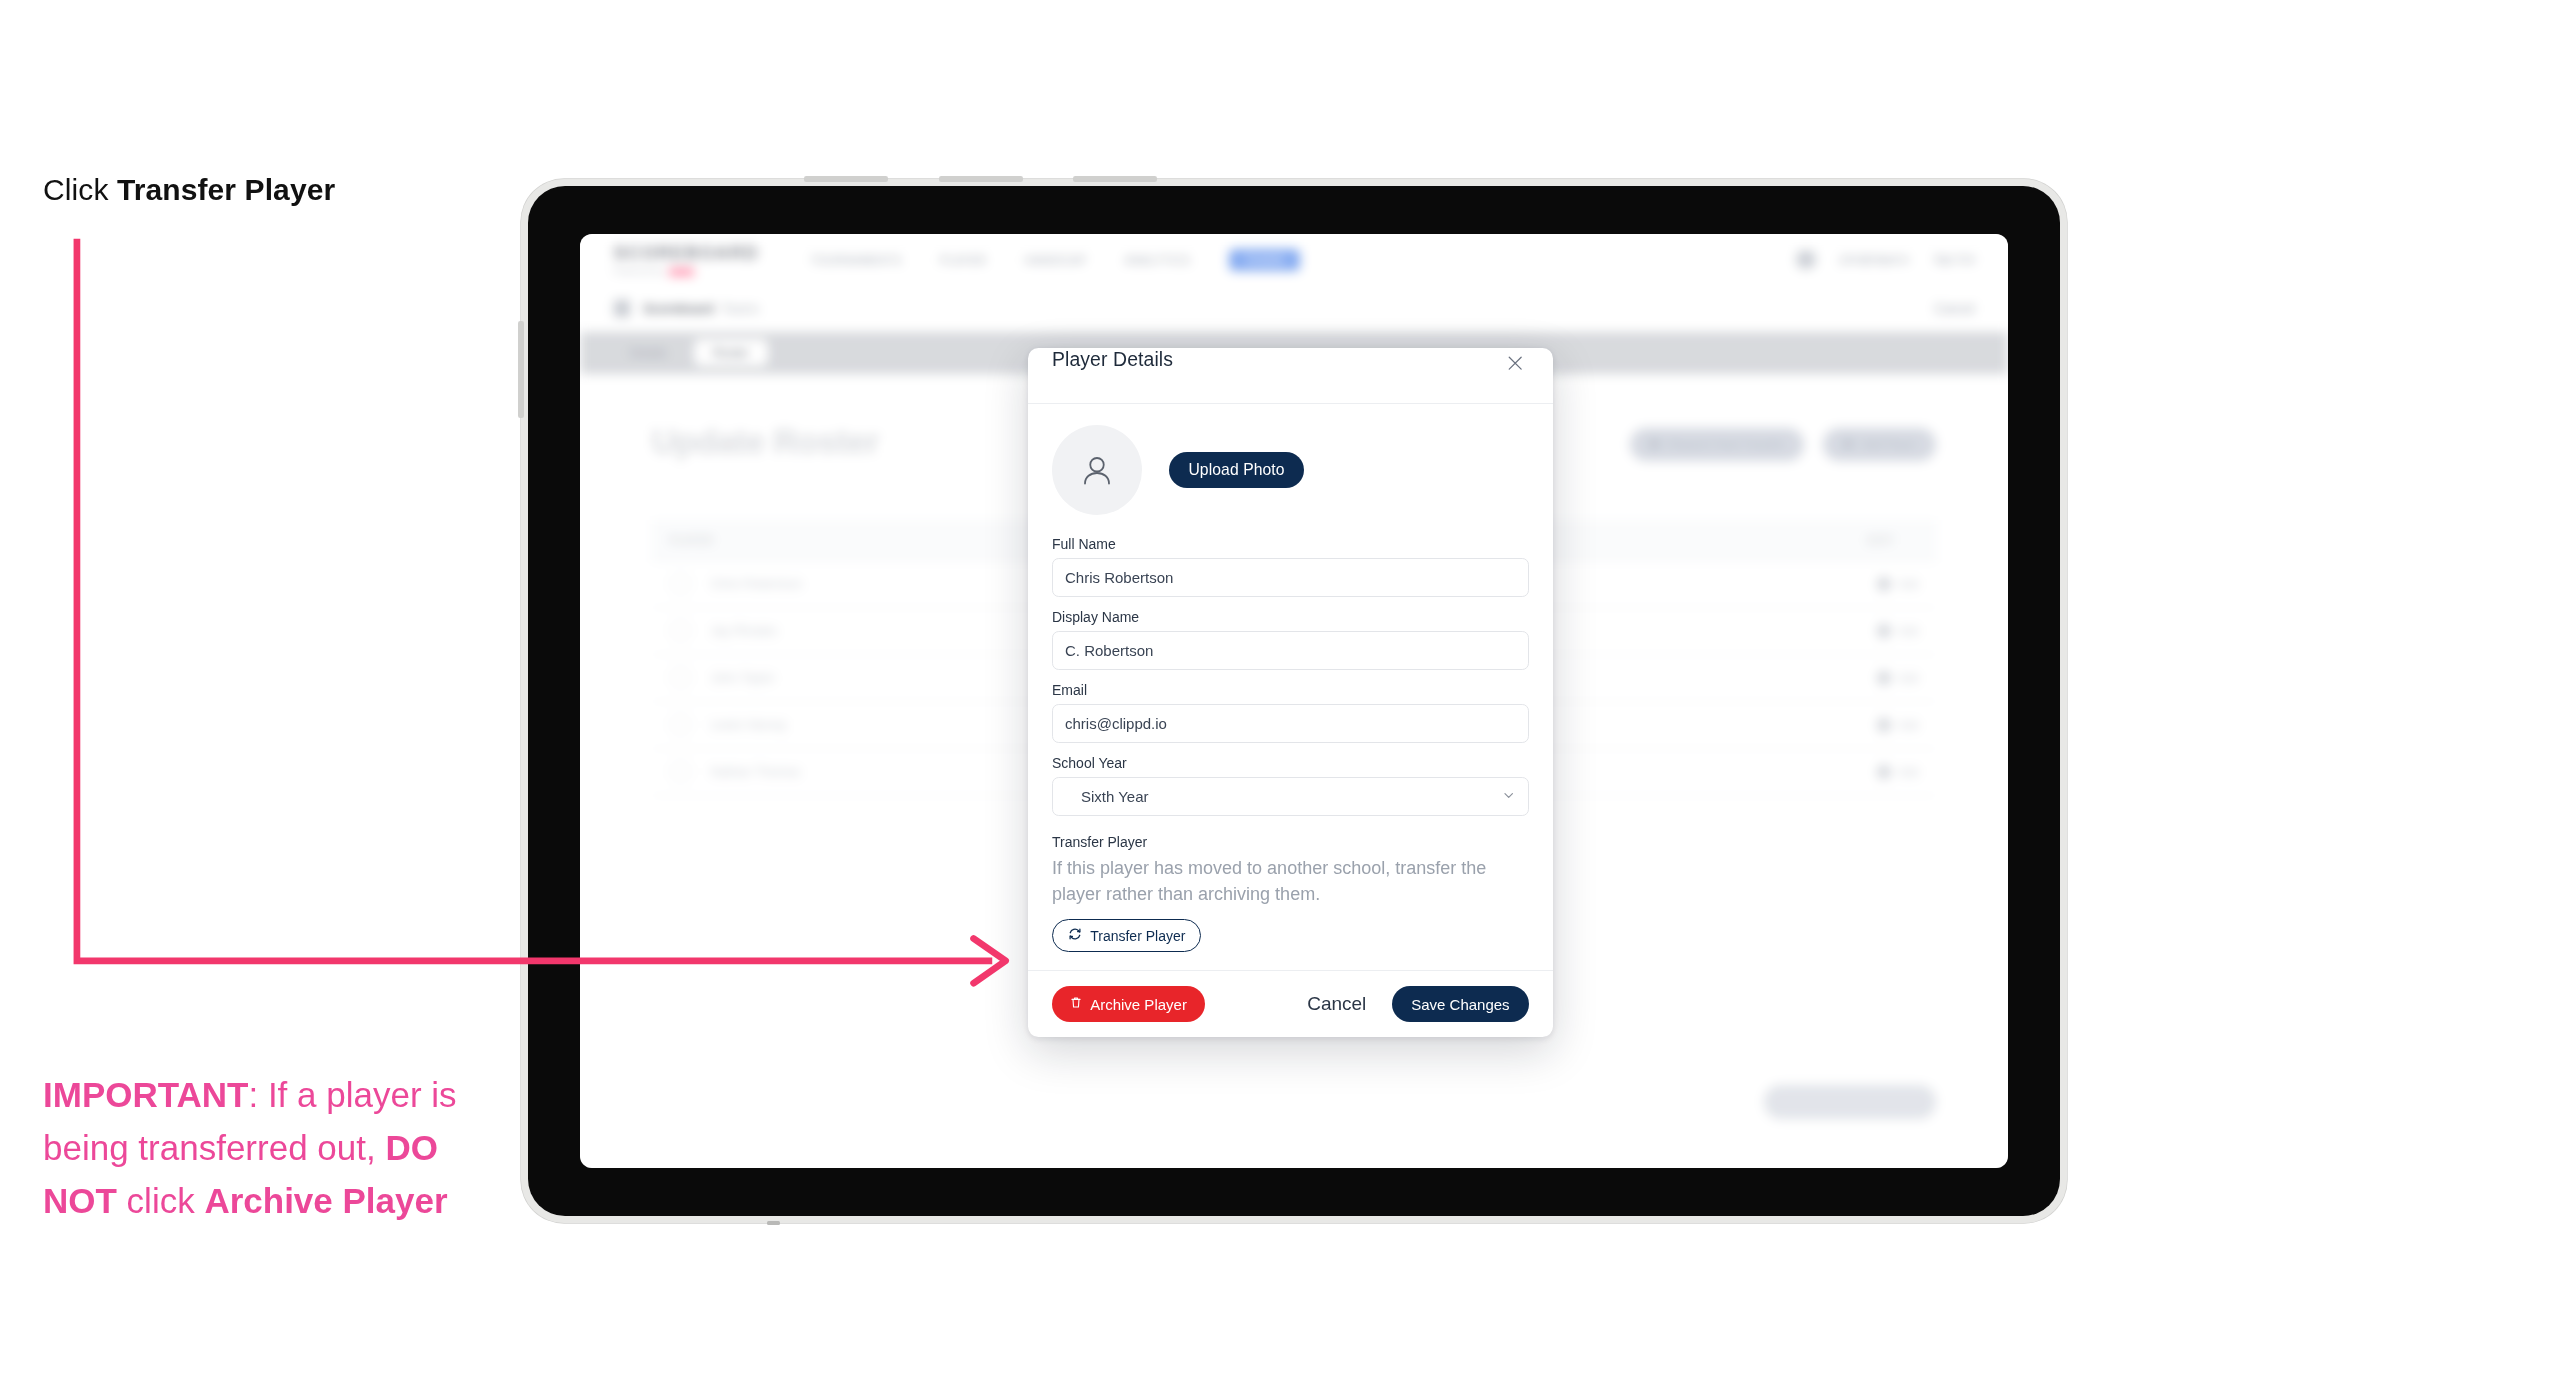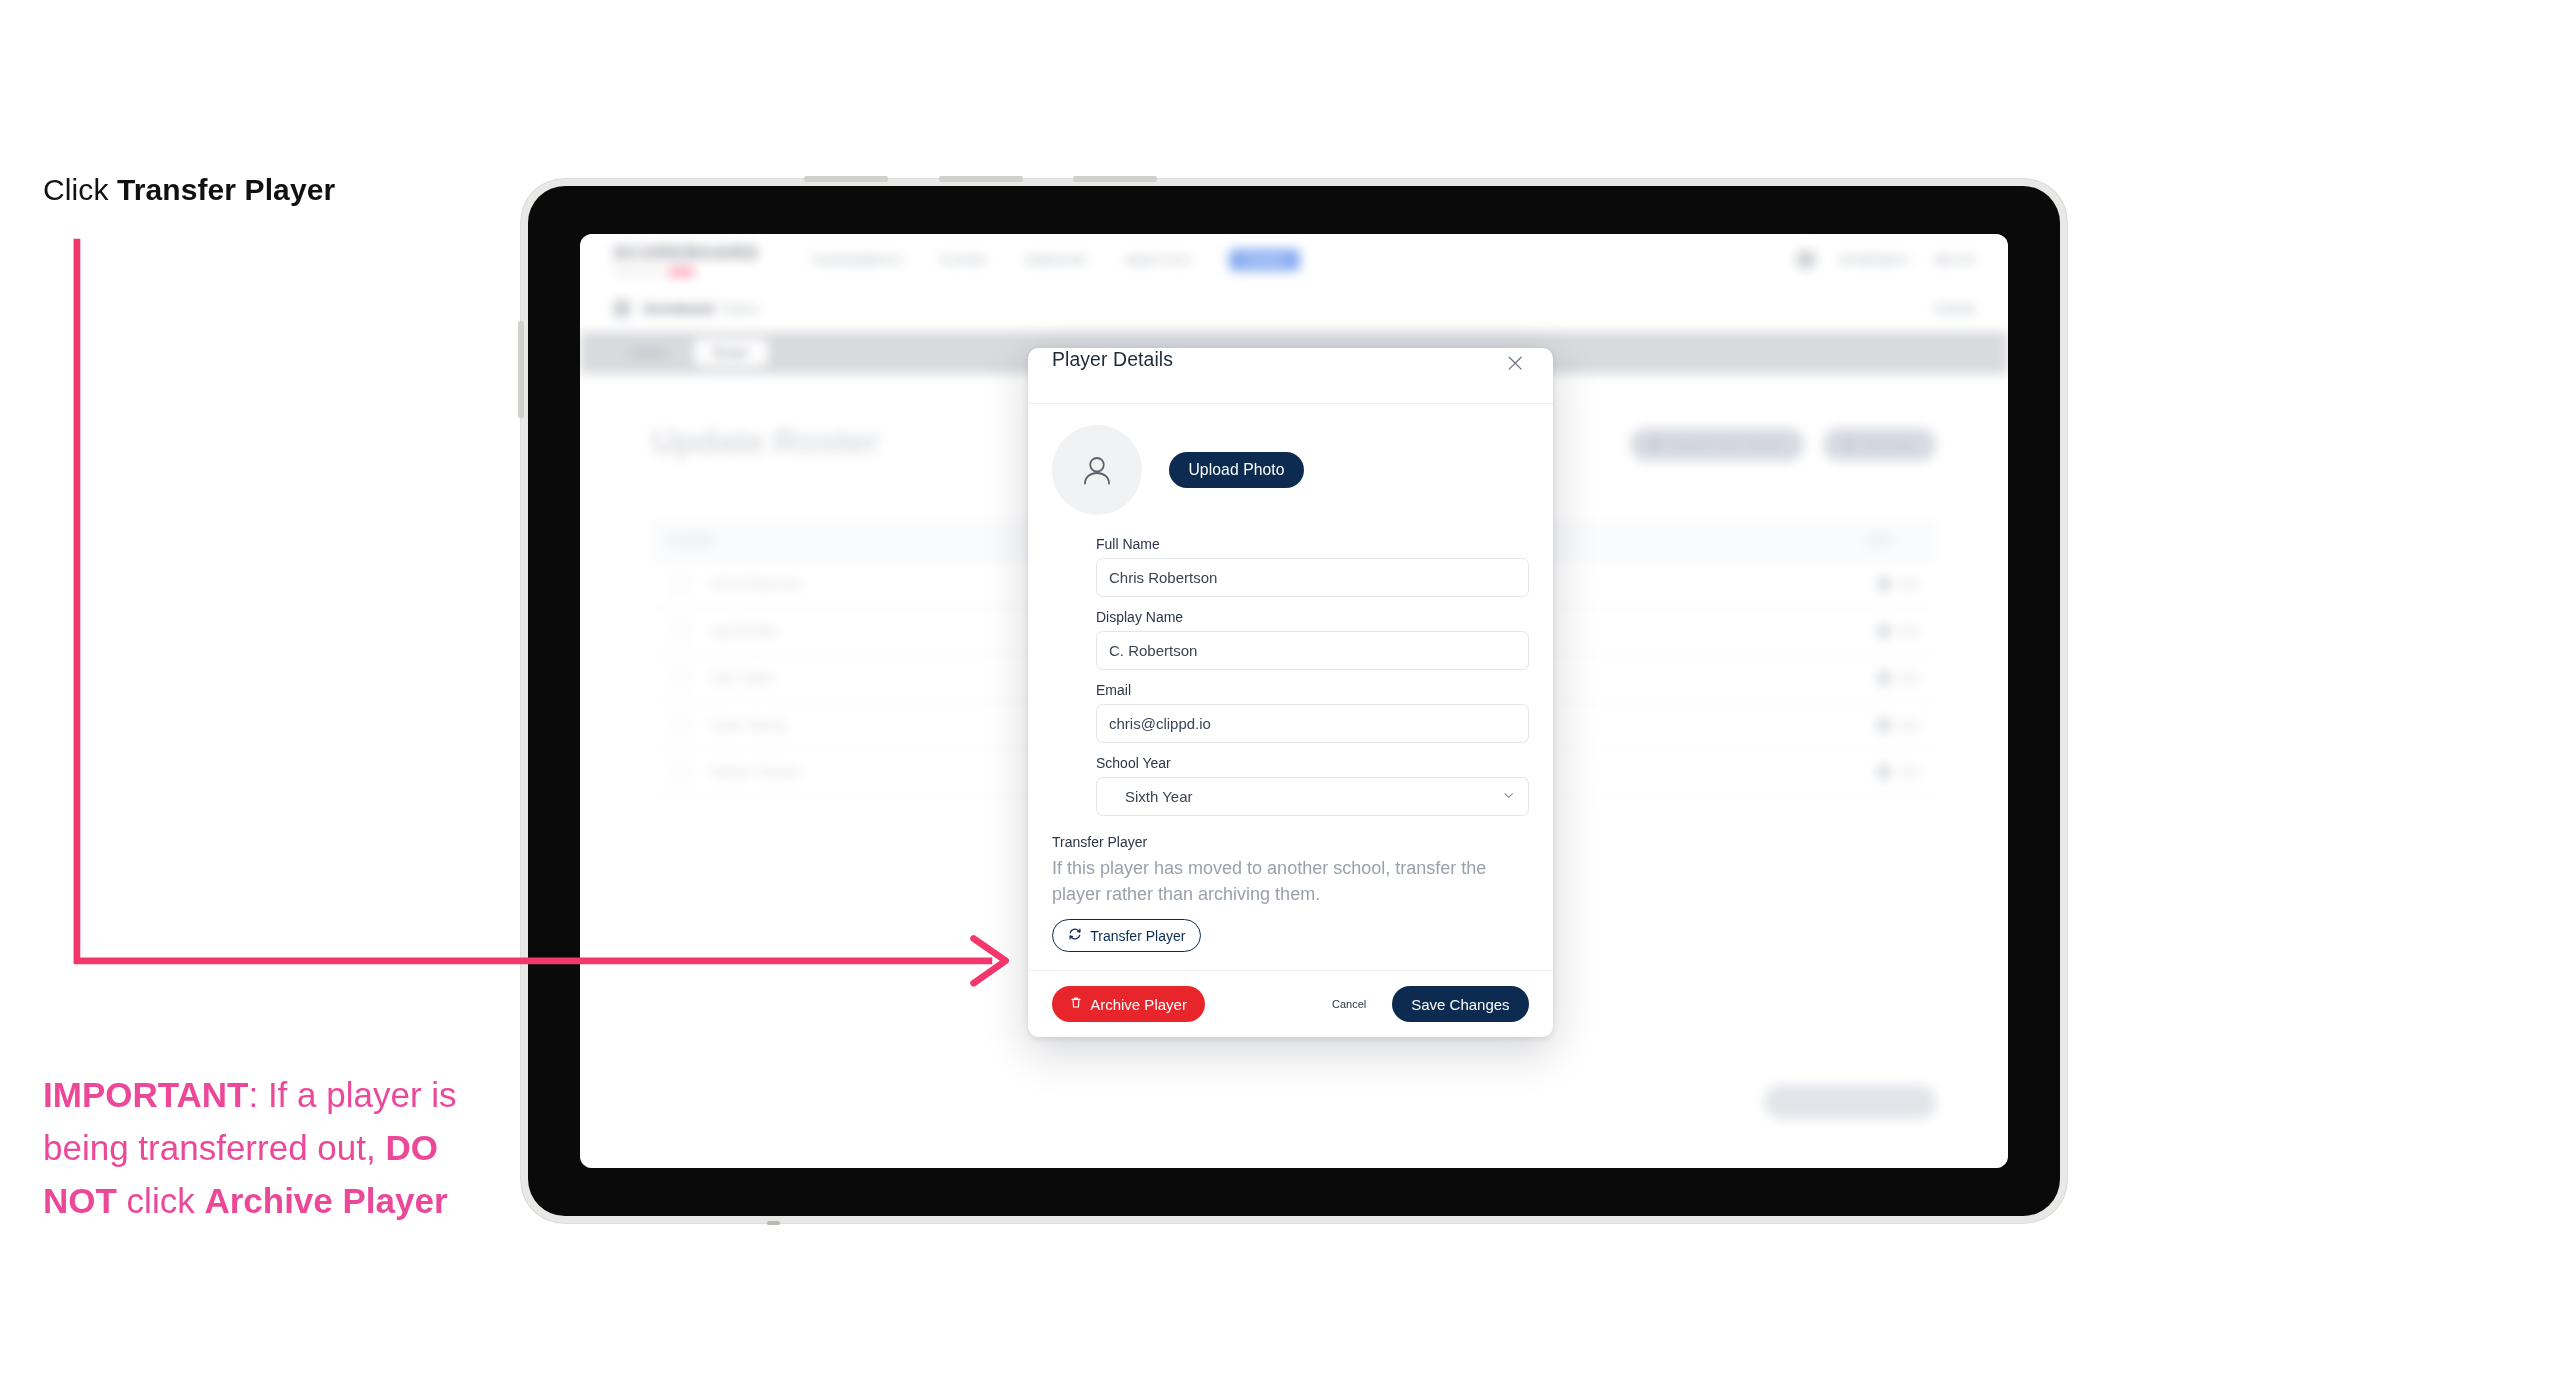--- a/index.html
+++ b/index.html
@@ -243,21 +243,21 @@
     flex: none;
   }
   .upload-btn {
     background: #0d2b50; color: #ffffff;
     border: none; border-radius: 18px;
     height: 36px; padding: 0 19.4px;
     font-size: 15.7px; font-family: "Liberation Sans", sans-serif;
     cursor: pointer; letter-spacing: 0.1px;
   }
 
-  .field { margin-bottom: 12px; margin-left: 44px; }
+  .field { margin-bottom: 12px; }
   .field-label {
     font-size: 14px; color: #2b3646; margin-bottom: 6px; display: block;
   }
   .field-input {
     width: 100%; box-sizing: border-box;
     height: 39px;
     border: 0.7px solid #e3e5e9;
     border-radius: 6.7px;
     background: #fff;
     font-size: 15px; color: #3a4454;
@@ -300,21 +300,21 @@
   }
   .archive-btn {
     display: inline-flex; align-items: center; gap: 8.2px;
     background: #e8252a; color: #fff; border: none;
     border-radius: 18px; height: 36px; padding: 0 18px;
     font-size: 15px; cursor: pointer;
     font-family: "Liberation Sans", sans-serif;
   }
   .footer-right { margin-left: auto; display: flex; align-items: center; gap: 18px; }
   .cancel-btn {
-    background: none; border: none; color: #2b3646; font-size: 11px;
+    background: none; border: none; color: #2b3646; font-size: 19px;
     cursor: pointer; padding: 0 7.5px;
     font-family: "Liberation Sans", sans-serif;
   }
   .save-btn {
     background: #0d2b50; color: #fff; border: none;
     border-radius: 18px; height: 36px; padding: 0 19.4px;
     font-size: 15px; cursor: pointer;
     font-family: "Liberation Sans", sans-serif;
   }
 </style>

